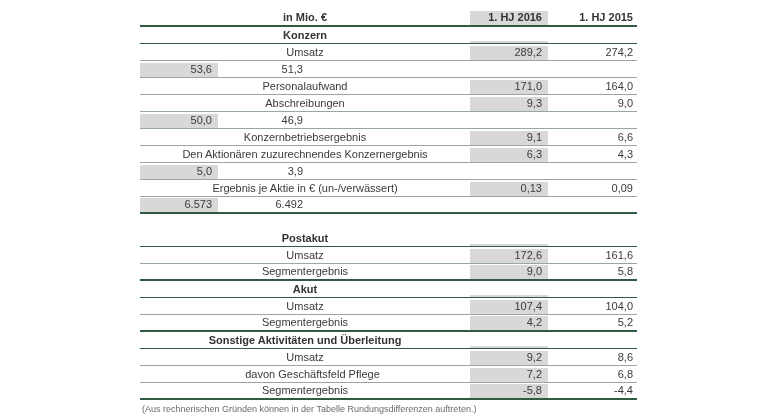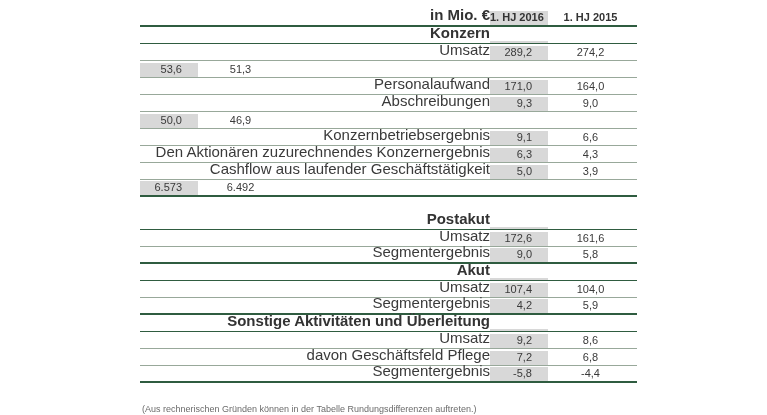--- a/index.html
+++ b/index.html
@@ -20,24 +20,24 @@
     position:absolute;left:140px;top:6px;width:497px;
   }
   .row{
     display:flex;align-items:flex-end;height:17px;box-sizing:border-box;
     border-bottom:1px solid var(--light-line);
   }
   .row.header-row{height:21px;border-bottom:2px solid var(--dark-line);}
   .row.title-row{border-bottom:1px solid var(--dark-line);}
   .row.section-end{border-bottom:2px solid var(--dark-line);}
   .cell{box-sizing:border-box;padding-bottom:2px;white-space:nowrap;overflow:hidden;}
-  .label{flex:1 1 auto;font-size:15px;text-align:right;}
+  .label{flex:1 1 auto;font-size:11px;text-align:center;}
   .num{font-size:11px;text-align:right;}
-  .col2016{width:58px;background:var(--col-highlight);padding-right:16px;}
-  .col2015{width:89px;padding-right:4px;text-align:center;}
+  .col2016{width:78px;background:var(--col-highlight);padding-right:6px;}
+  .col2015{width:89px;padding-right:4px;}
   .bold{font-weight:bold;color:#333;}
   .indent{padding-left:15px;}
   .gap{height:16px;}
   .footnote{
     position:absolute;left:142px;top:404px;
     font-size:9px;color:var(--footnote);white-space:nowrap;
   }
 </style>
 </head>
 <body>
@@ -82,23 +82,27 @@
     <div class="cell label">Konzernbetriebsergebnis</div>
     <div class="cell num col2016">9,1</div>
     <div class="cell num col2015">6,6</div>
   </div>
   <div class="row">
     <div class="cell label">Den Aktionären zuzurechnendes Konzernergebnis</div>
     <div class="cell num col2016">6,3</div>
     <div class="cell num col2015">4,3</div>
   </div>
   <div class="row">
-    <div class="cell label">Cashflow aus laufender Geschäftstätigkeit</div>
     <div class="cell num col2016">5,0</div>
     <div class="cell num col2015">3,9</div>
+  </div>
+  <div class="row">
+    <div class="cell label">Ergebnis je Aktie in € (un-/verwässert)</div>
+    <div class="cell num col2016">0,13</div>
+    <div class="cell num col2015">0,09</div>
   </div>
   <div class="row section-end">
     <div class="cell num col2016">6.573</div>
     <div class="cell num col2015">6.492</div>
   </div>
 
   <div class="gap"></div>
 
   <div class="row title-row">
     <div class="cell label bold">Postakut</div>
@@ -122,21 +126,21 @@
     <div class="cell num col2015"></div>
   </div>
   <div class="row">
     <div class="cell label">Umsatz</div>
     <div class="cell num col2016">107,4</div>
     <div class="cell num col2015">104,0</div>
   </div>
   <div class="row section-end">
     <div class="cell label">Segmentergebnis</div>
     <div class="cell num col2016">4,2</div>
-    <div class="cell num col2015">5,9</div>
+    <div class="cell num col2015">5,2</div>
   </div>
 
   <div class="row title-row">
     <div class="cell label bold">Sonstige Aktivitäten und Überleitung</div>
     <div class="cell num col2016"></div>
     <div class="cell num col2015"></div>
   </div>
   <div class="row">
     <div class="cell label">Umsatz</div>
     <div class="cell num col2016">9,2</div>

